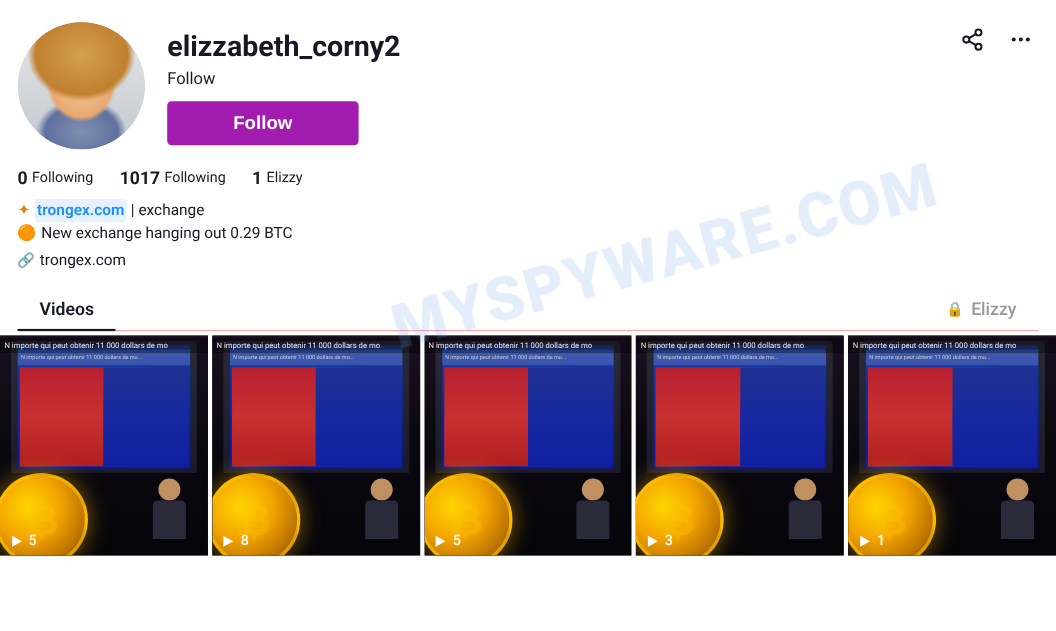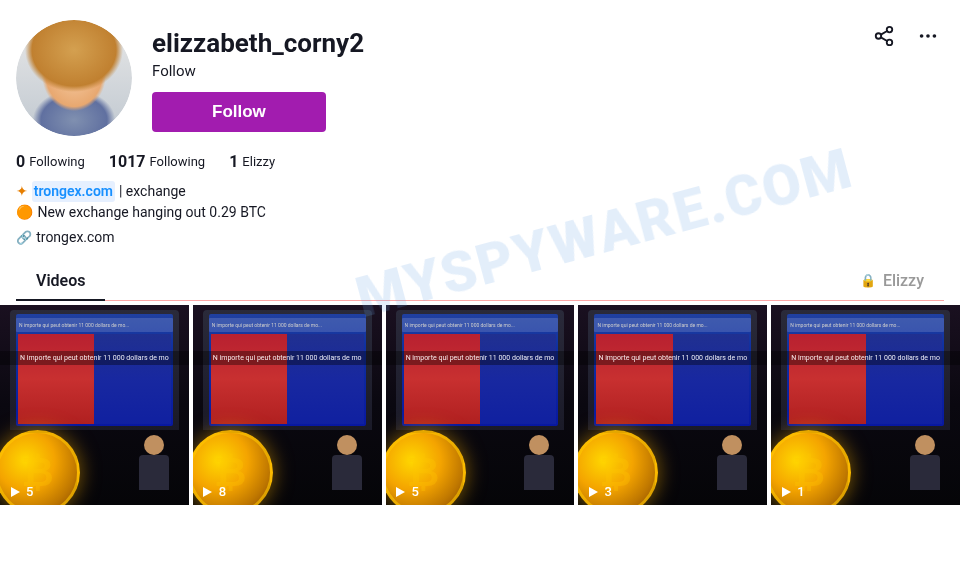--- a/index.html
+++ b/index.html
@@ -333,27 +333,26 @@
       margin: 0 auto;
     }
 
     .video-overlay-text {
       position: absolute;
       top: 6px;
       left: 0;
       right: 0;
       font-size: 6px;
       color: #fff;
-      text-align: center;
+      text-align: left;
       padding: 0 4px;
       white-space: nowrap;
       overflow: hidden;
       text-overflow: ellipsis;
       opacity: 0.9;
-      margin-top: 44px;
     }
 
     .video-play-count {
       position: absolute;
       bottom: 6px;
       left: 8px;
       color: #fff;
       font-size: 13px;
       font-weight: 500;
       display: flex;

